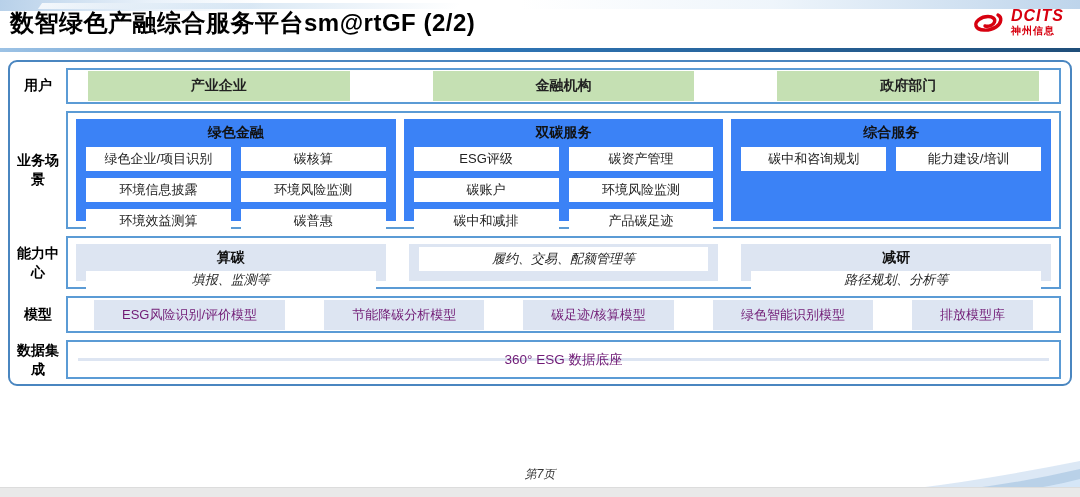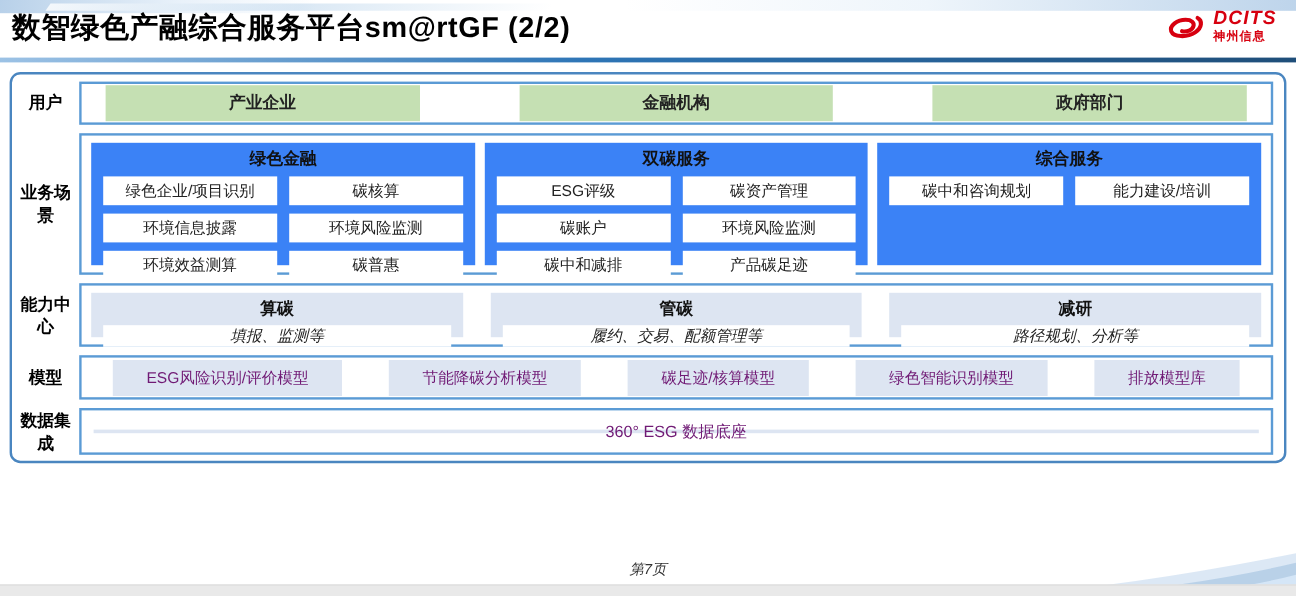--- a/index.html
+++ b/index.html
@@ -176,21 +176,20 @@
     </div>
 
     <div class="row row-cap">
       <div class="row-label">能力中心</div>
       <div class="row-box cap-box">
         <div class="cap-panel">
           <div class="cap-title">算碳</div>
           <div class="cap-desc">填报、监测等</div>
         </div>
         <div class="cap-panel">
-          <div class="cap-title">管碳</div>
           <div class="cap-desc">履约、交易、配额管理等</div>
         </div>
         <div class="cap-panel">
           <div class="cap-title">减研</div>
           <div class="cap-desc">路径规划、分析等</div>
         </div>
       </div>
     </div>
 
     <div class="row row-models">

